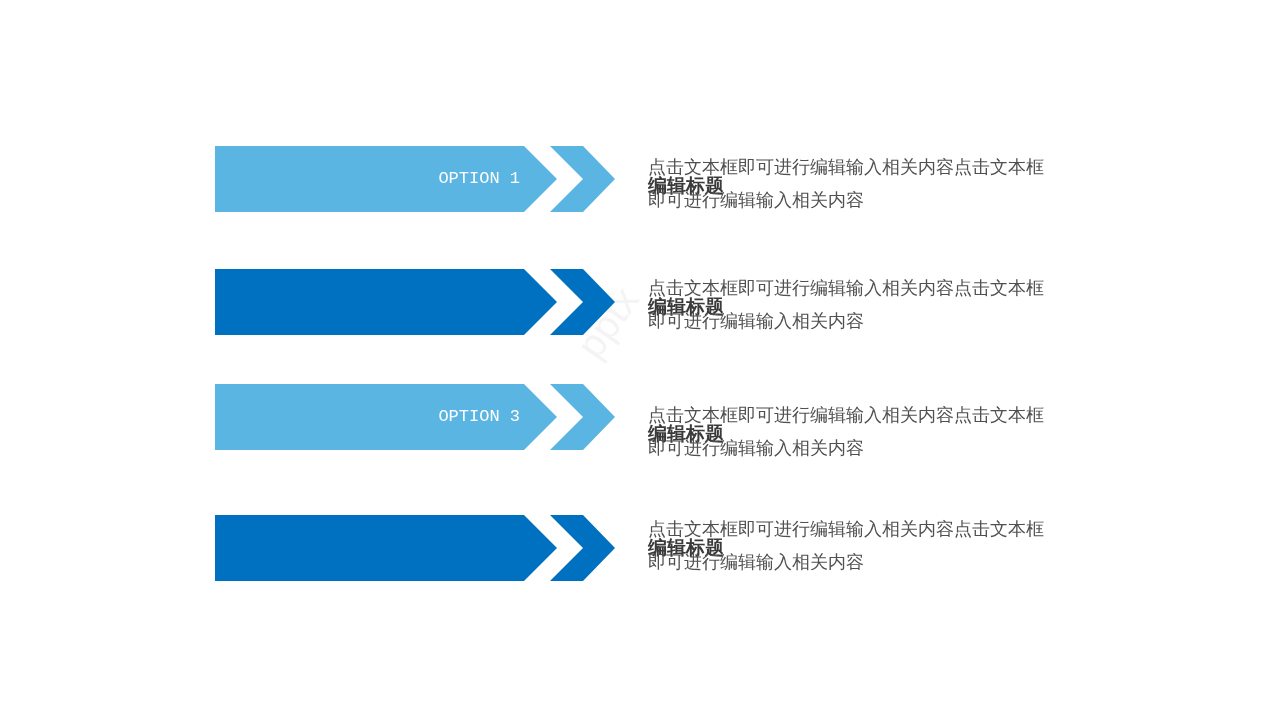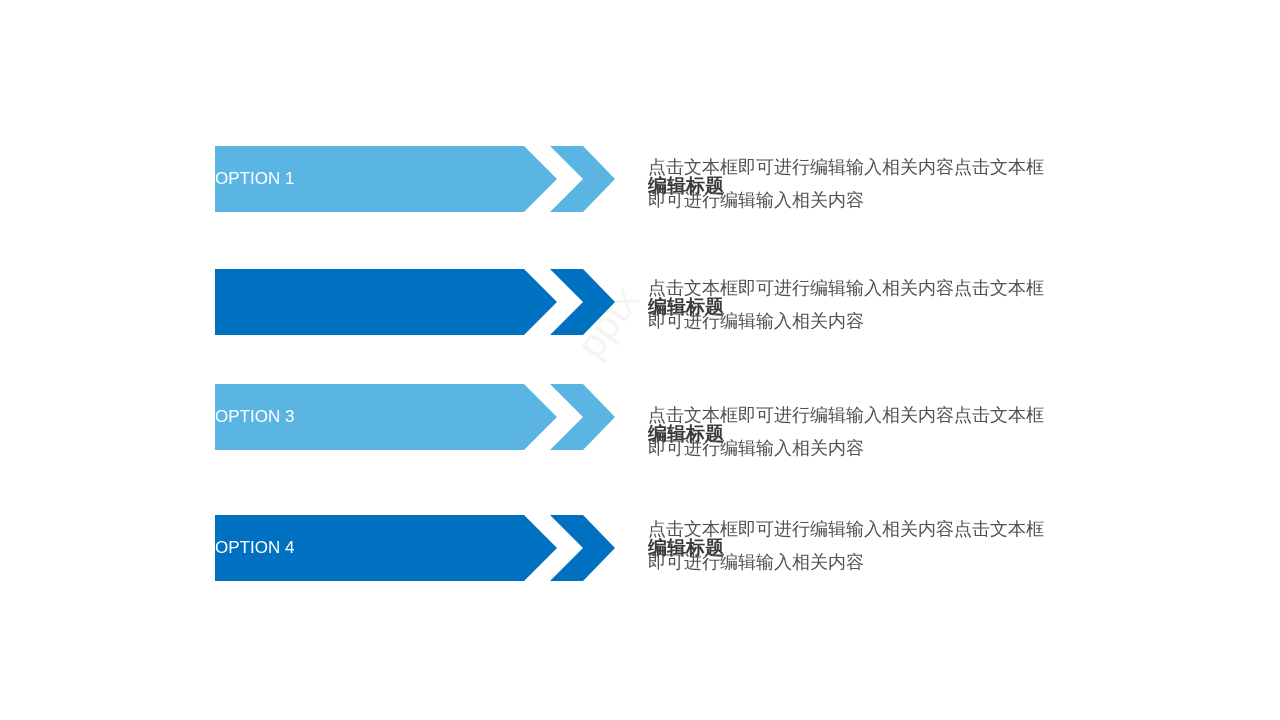--- a/index.html
+++ b/index.html
@@ -1,21 +1,21 @@
 <!DOCTYPE html>
 <html><head>
 <meta charset="utf-8">
 <style>
   html, body { margin:0; padding:0; }
   body { width:1280px; height:720px; background:#ffffff; position:relative; overflow:hidden;
          font-family:"DejaVu Sans", "Liberation Sans", sans-serif; }
   .arrow { position:absolute; left:215px; width:400px; height:66px; }
   .arrow svg { position:absolute; left:0; top:0; }
   .arrow .label { position:absolute; left:0; top:0; width:305px; height:66px; line-height:66px;
-                  text-align:left; color:#ffffff; font-family:Liberation Sans, sans-serif;
+                  text-align:right; color:#ffffff; font-family:Liberation Mono, monospace;
                   font-size:17px; }
   .desc { position:absolute; left:648px; width:420px; color:#404040; }
   .desc .title { position:absolute; left:0; top:0; font-size:19px; font-weight:bold; color:#3a3a3a;
                  white-space:nowrap; line-height:24px;margin-top:25px; }
   .desc .body { position:absolute; left:0; top:2px; width:400px; font-size:18px; line-height:33px;
                 color:#505050; }
   .watermark { position:absolute; left:570px; top:300px; font-size:40px; color:#f2f2f2;
                transform:rotate(-55deg); font-family:"Liberation Sans", sans-serif; opacity:0.8; }
 </style>
 </head>
@@ -56,18 +56,17 @@
 <div class="desc" style="top:396px;">
   <div class="title">编辑标题</div>
   <div class="body">点击文本框即可进行编辑输入相关内容点击文本框即可进行编辑输入相关内容</div>
 </div>
 
 <div class="arrow" style="top:515px;">
   <svg width="400" height="66">
     <polygon points="0,0 309,0 342,33 309,66 0,66" fill="#0070C0"></polygon>
     <polygon points="335,0 368,0 400,33 368,66 335,66 368,33" fill="#0070C0"></polygon>
   </svg>
-  <div class="label">OPTION 4</div>
 </div>
 <div class="desc" style="top:510px;">
   <div class="title">编辑标题</div>
   <div class="body">点击文本框即可进行编辑输入相关内容点击文本框即可进行编辑输入相关内容</div>
 </div>
 
 </body></html>

